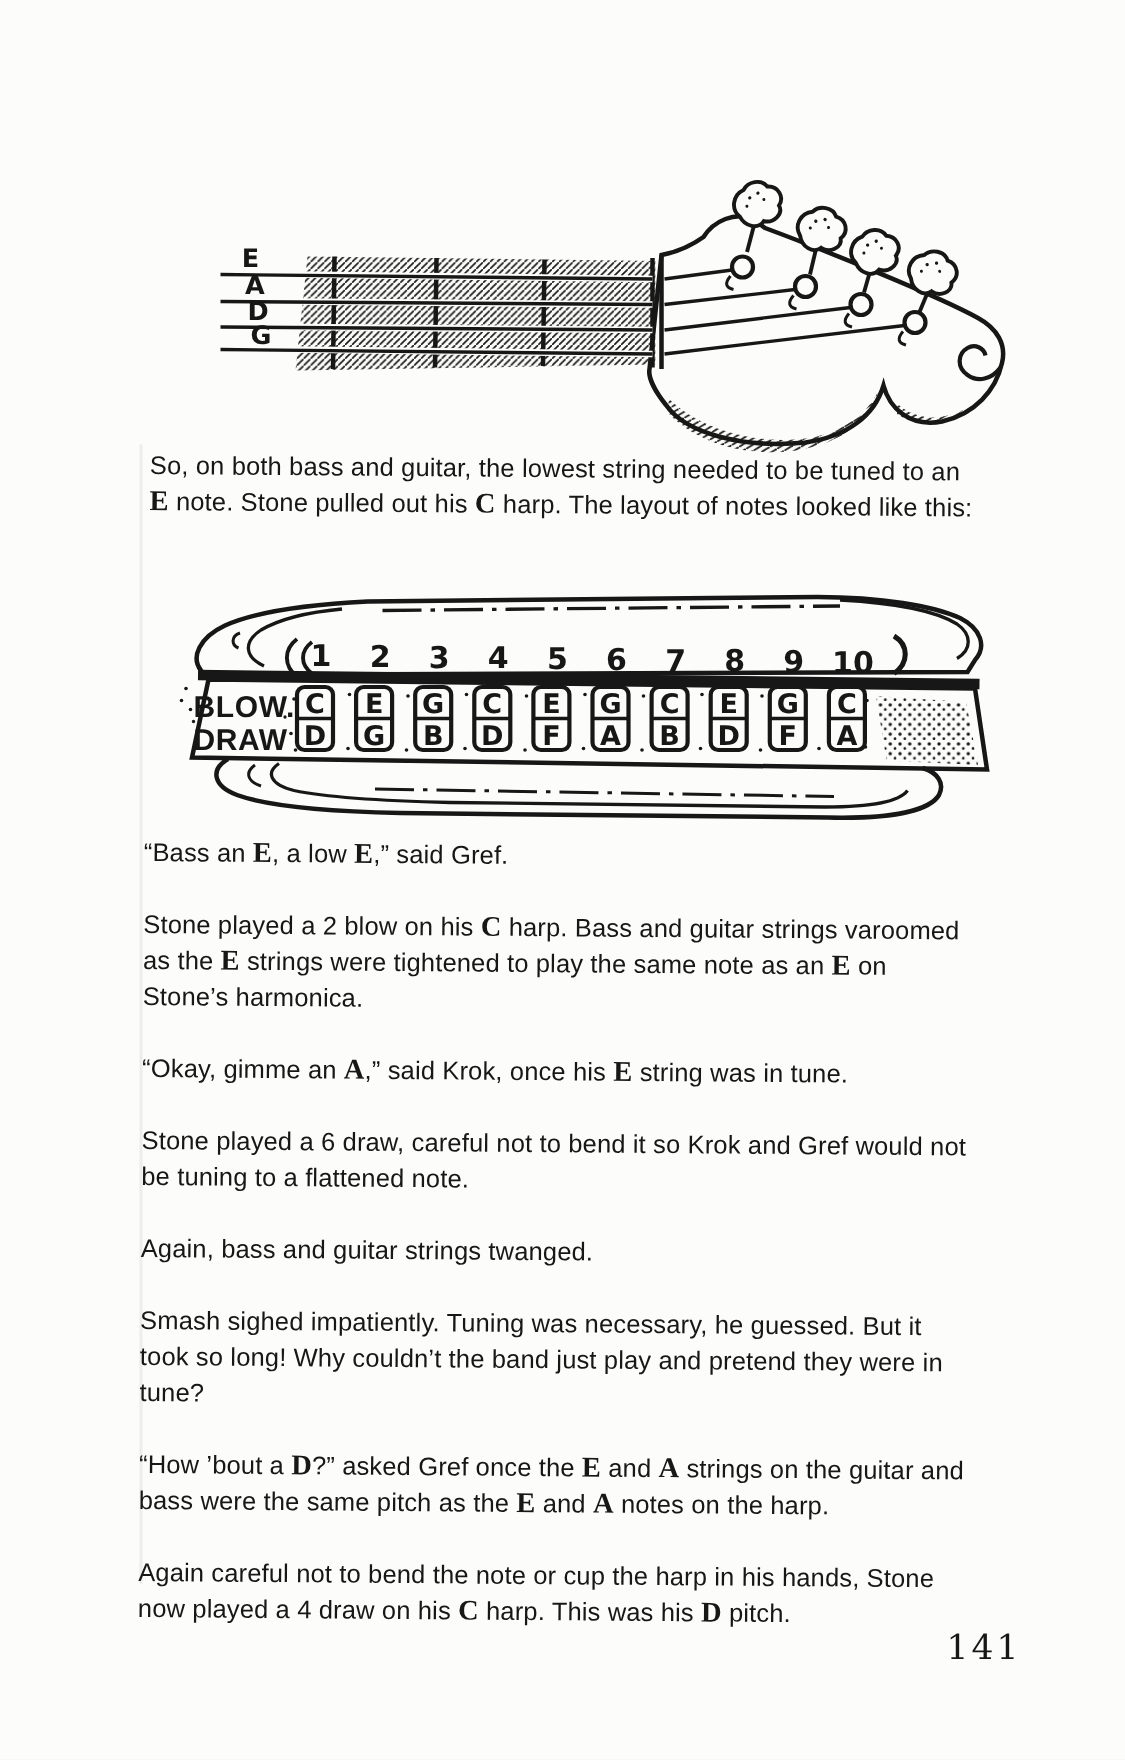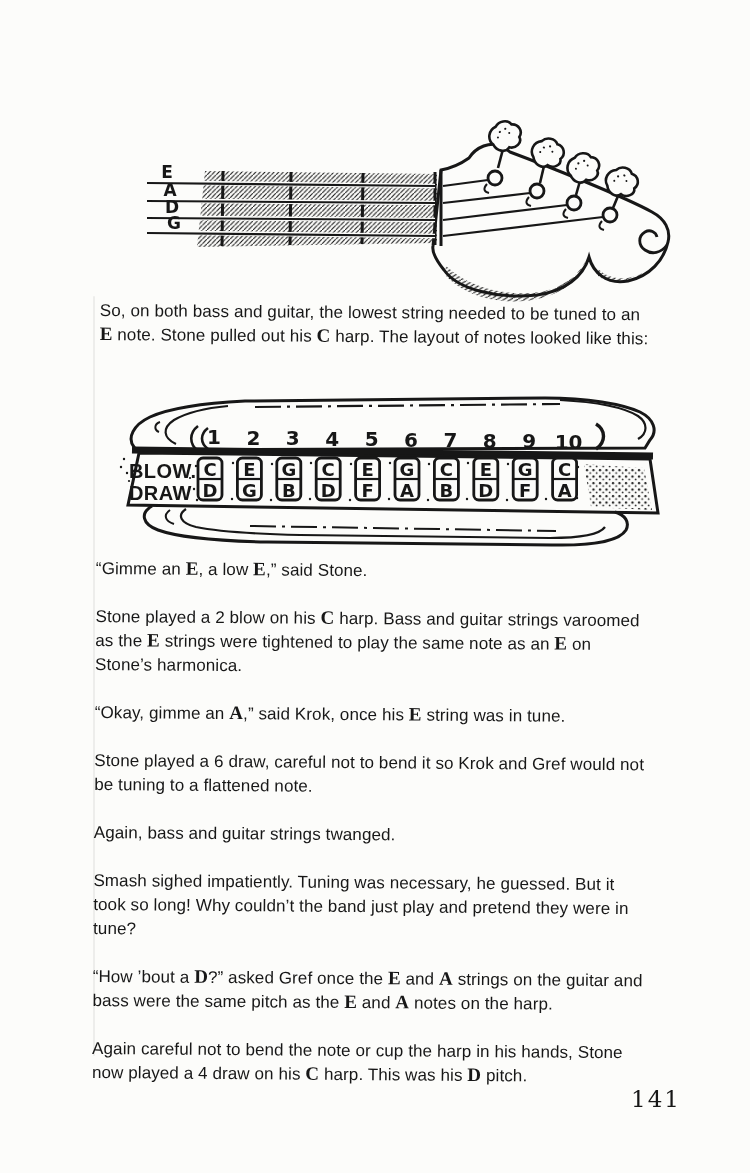--- a/index.html
+++ b/index.html
@@ -237,21 +237,21 @@
         <text x="525.2" y="475.5" class="box-letter" text-anchor="middle">G</text>
         <text x="525.2" y="496.5" class="box-letter" text-anchor="middle">F</text>
         <rect x="552.5999999999999" y="458" width="24" height="42" rx="5" fill="#fcfcfa" stroke="#171717" stroke-width="2.8"></rect>
         <path d="M 552.5999999999999,479 L 576.5999999999999,479" stroke="#171717" stroke-width="2.2"></path>
         <text x="564.5999999999999" y="475.5" class="box-letter" text-anchor="middle">C</text>
         <text x="564.5999999999999" y="496.5" class="box-letter" text-anchor="middle">A</text>
       </g>
   </svg>
 
   <div class="copy body-copy">
-      <p><span>“Gimme an </span><span class="note">E</span><span>, a low </span><span class="note">E</span><span>,” said Stone.</span></p>
+      <p><span>“Bass an </span><span class="note">E</span><span>, a low </span><span class="note">E</span><span>,” said Gref.</span></p>
       <p><span>Stone played a 2 blow on his </span><span class="note">C</span><span> harp. Bass and guitar strings varoomed as the </span><span class="note">E</span><span> strings were tightened to play the same note as an </span><span class="note">E</span><span> on Stone’s harmonica.</span></p>
       <p><span>“Okay, gimme an </span><span class="note">A</span><span>,” said Krok, once his </span><span class="note">E</span><span> string was in tune.</span></p>
       <p><span>Stone played a 6 draw, careful not to bend it so Krok and Gref would not be tuning to a flattened note.</span></p>
       <p><span>Again, bass and guitar strings twanged.</span></p>
       <p><span>Smash sighed impatiently. Tuning was necessary, he guessed. But it took so long! Why couldn’t the band just play and pretend they were in tune?</span></p>
       <p><span>“How ’bout a </span><span class="note">D</span><span>?” asked Gref once the </span><span class="note">E</span><span> and </span><span class="note">A</span><span> strings on the guitar and bass were the same pitch as the </span><span class="note">E</span><span> and </span><span class="note">A</span><span> notes on the harp.</span></p>
       <p><span>Again careful not to bend the note or cup the harp in his hands, Stone now played a 4 draw on his </span><span class="note">C</span><span> harp. This was his </span><span class="note">D</span><span> pitch.</span></p>
     </div>
 
   <div class="gutter-line"></div>

